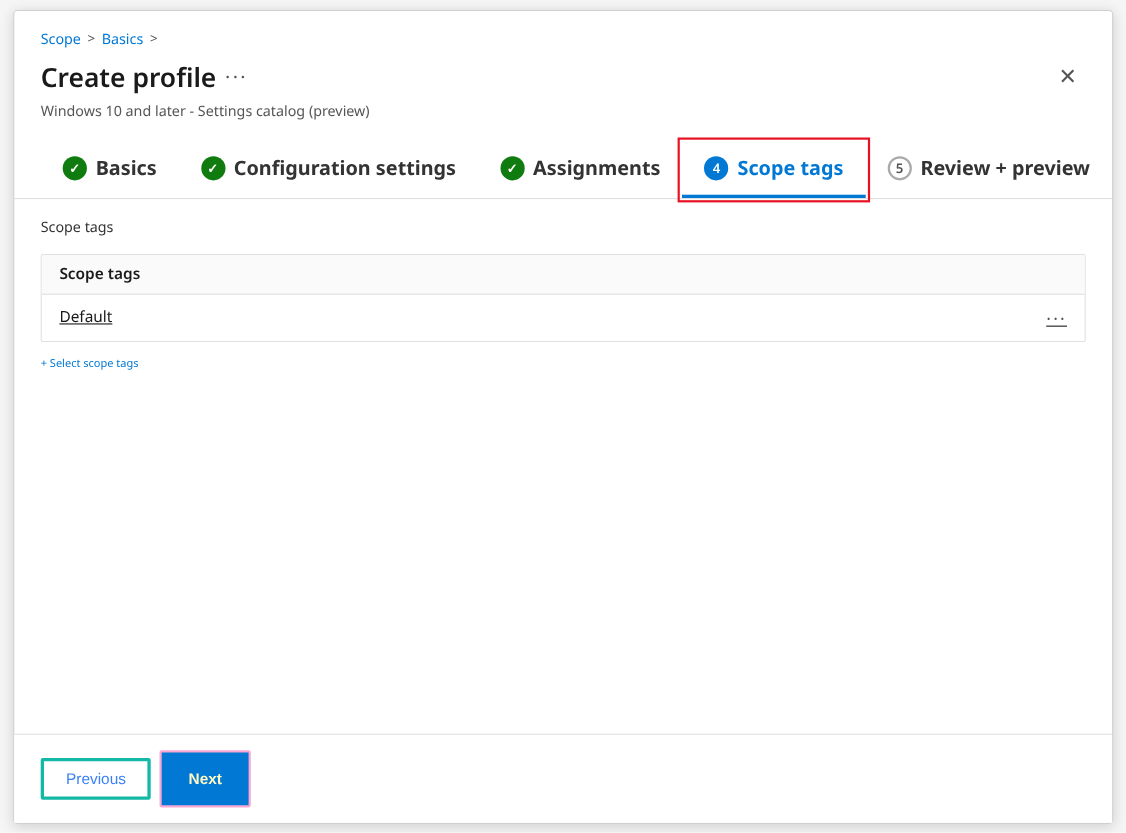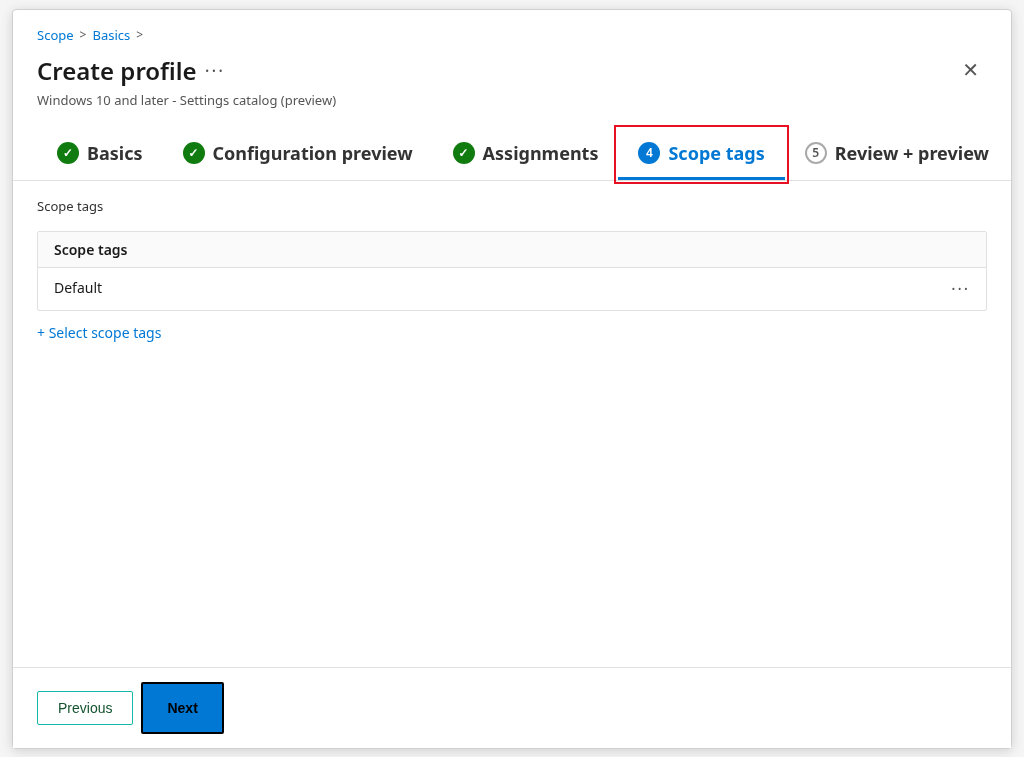--- a/index.html
+++ b/index.html
@@ -151,64 +151,66 @@
     .table-header {
       padding: 8px 16px;
       font-weight: 600;
       font-size: 14px;
       color: #1a1a1a;
       border-bottom: 1px solid #e0e0e0;
       background: #fafafa;
     }
     .table-row {
       display: flex;
+      align-items: center;
       justify-content: space-between;
       padding: 10px 16px;
       border-bottom: 1px solid #f0f0f0;
       font-size: 14px;
       color: #1a1a1a;
+      text-decoration: underline;
     }
     .table-row:last-child {
       border-bottom: none;
     }
     .row-dots {
       color: #555;
       font-size: 16px;
       letter-spacing: 2px;
       cursor: pointer;
     }
     .select-link {
       color: #0078d4;
-      font-size: 14px;
+      font-size: 10px;
       cursor: pointer;
       text-decoration: none;
       display: inline-block;
       margin-top: 12px;
     }
     .footer {
       display: flex;
       align-items: center;
       gap: 8px;
       padding: 14px 24px;
       border-top: 1px solid #e0e0e0;
       background: #fff;
     }
     .btn-previous {
       background: #fff;
-      border: 1px solid #14b8a6;
-      color: #14532d;
+      border: 3px solid #14b8a6;
+      color: #3b82f6;
       padding: 8px 20px;
       font-size: 14px;
       cursor: pointer;
       border-radius: 2px;
     }
     .btn-next {
       background: #0078d4;
-      border: 2px solid #000000;
-      color: #000000;
+      border: 2px solid #f9a8d4;
+      color: #fef9c3;
       padding: 16px 24px;
       font-size: 14px;
       cursor: pointer;
       border-radius: 2px;
       font-weight: 600;
     }
   </style>
 </head>
 <body>
 
@@ -233,21 +235,21 @@
 
   <div class="tabs-row">
 
     <div class="tab-item completed">
       <span class="tab-circle check">✓</span>
       <span class="tab-label">Basics</span>
     </div>
 
     <div class="tab-item completed">
       <span class="tab-circle check">✓</span>
-      <span class="tab-label">Configuration preview</span>
+      <span class="tab-label">Configuration settings</span>
     </div>
 
     <div class="tab-item completed">
       <span class="tab-circle check">✓</span>
       <span class="tab-label">Assignments</span>
     </div>
 
     <div class="tab-item active">
       <span class="tab-circle active-circle">4</span>
       <span class="tab-label">Scope tags</span>

